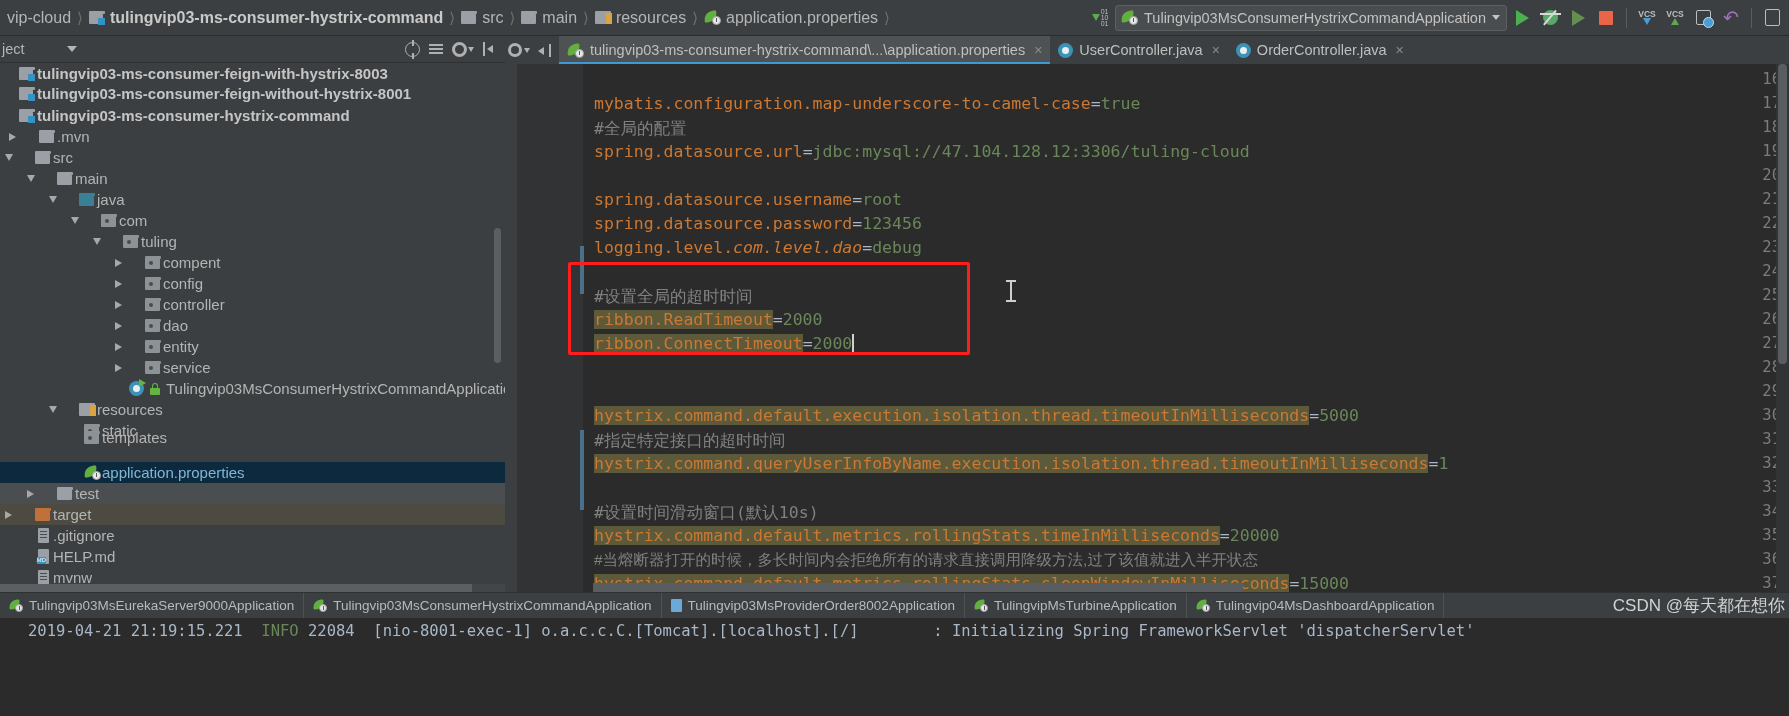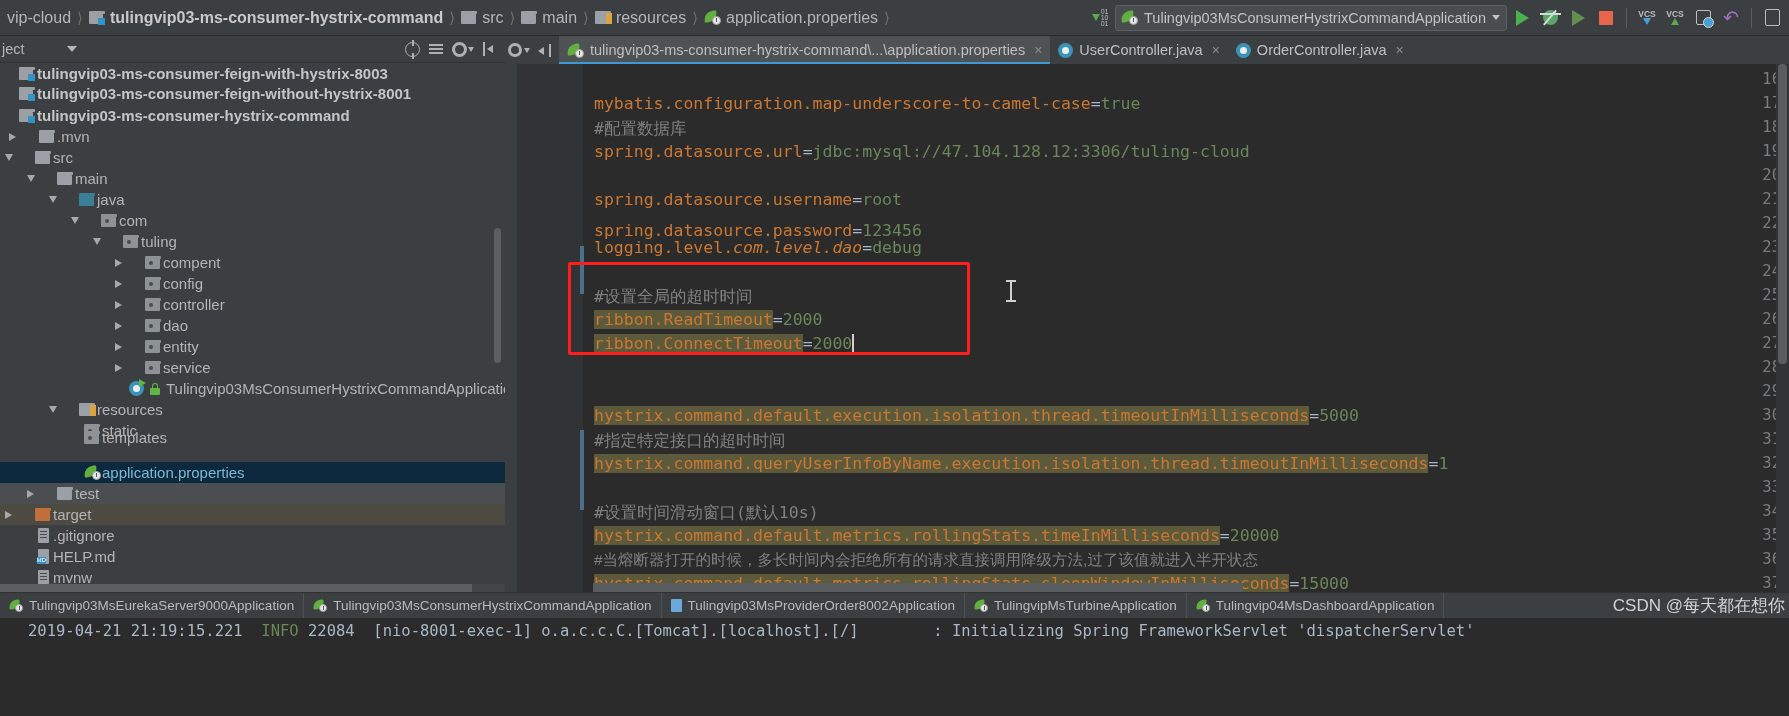--- a/index.html
+++ b/index.html
@@ -792,24 +792,24 @@
       <div class="ln" style="top:390px">32</div>
       <div class="ln" style="top:414px">33</div>
       <div class="ln" style="top:438px">34</div>
       <div class="ln" style="top:462px">35</div>
       <div class="ln" style="top:486px">36</div>
       <div class="ln" style="top:510px">37</div>
     </div>
 
     <div class="codearea">
       <div class="cl" style="top:30px"><span class="k">mybatis.configuration.map-underscore-to-camel-case</span><span class="eq">=</span><span class="v">true</span></div>
-      <div class="cl cm" style="top:54px">#配置数据库</div>
+      <div class="cl cm" style="top:54px">#全局的配置</div>
       <div class="cl" style="top:78px"><span class="k">spring.datasource.url</span><span class="eq">=</span><span class="v">jdbc:mysql://47.104.128.12:3306/tuling-cloud</span></div>
       <div class="cl" style="top:126px"><span class="k">spring.datasource.username</span><span class="eq">=</span><span class="v">root</span></div>
-      <div class="cl" style="top:157px"><span class="k">spring.datasource.password</span><span class="eq">=</span><span class="v">123456</span></div>
+      <div class="cl" style="top:150px"><span class="k">spring.datasource.password</span><span class="eq">=</span><span class="v">123456</span></div>
       <div class="cl" style="top:174px"><span class="k">logging.level.</span><span class="k it">com.level.dao</span><span class="eq">=</span><span class="v">debug</span></div>
       <div class="cl cm" style="top:222px">#设置全局的超时时间</div>
       <div class="cl" style="top:246px"><span class="k hl">ribbon.ReadTimeout</span><span class="eq">=</span><span class="v">2000</span></div>
       <div class="cl" style="top:270px"><span class="k hl">ribbon.ConnectTimeout</span><span class="eq">=</span><span class="v">2000</span><span class="caret"></span></div>
       <div class="cl" style="top:342px"><span class="k hl">hystrix.command.default.execution.isolation.thread.timeoutInMilliseconds</span><span class="eq">=</span><span class="v">5000</span></div>
       <div class="cl cm" style="top:366px">#指定特定接口的超时时间</div>
       <div class="cl" style="top:390px"><span class="k hl">hystrix.command.queryUserInfoByName.execution.isolation.thread.timeoutInMilliseconds</span><span class="eq">=</span><span class="v">1</span></div>
       <div class="cl cm" style="top:438px">#设置时间滑动窗口(默认10s)</div>
       <div class="cl" style="top:462px"><span class="k hl">hystrix.command.default.metrics.rollingStats.timeInMilliseconds</span><span class="eq">=</span><span class="v">20000</span></div>
       <div class="cl cm" style="top:486px;font-family:'Liberation Sans',sans-serif;font-size:15.5px">#当熔断器打开的时候，多长时间内会拒绝所有的请求直接调用降级方法,过了该值就进入半开状态</div>

